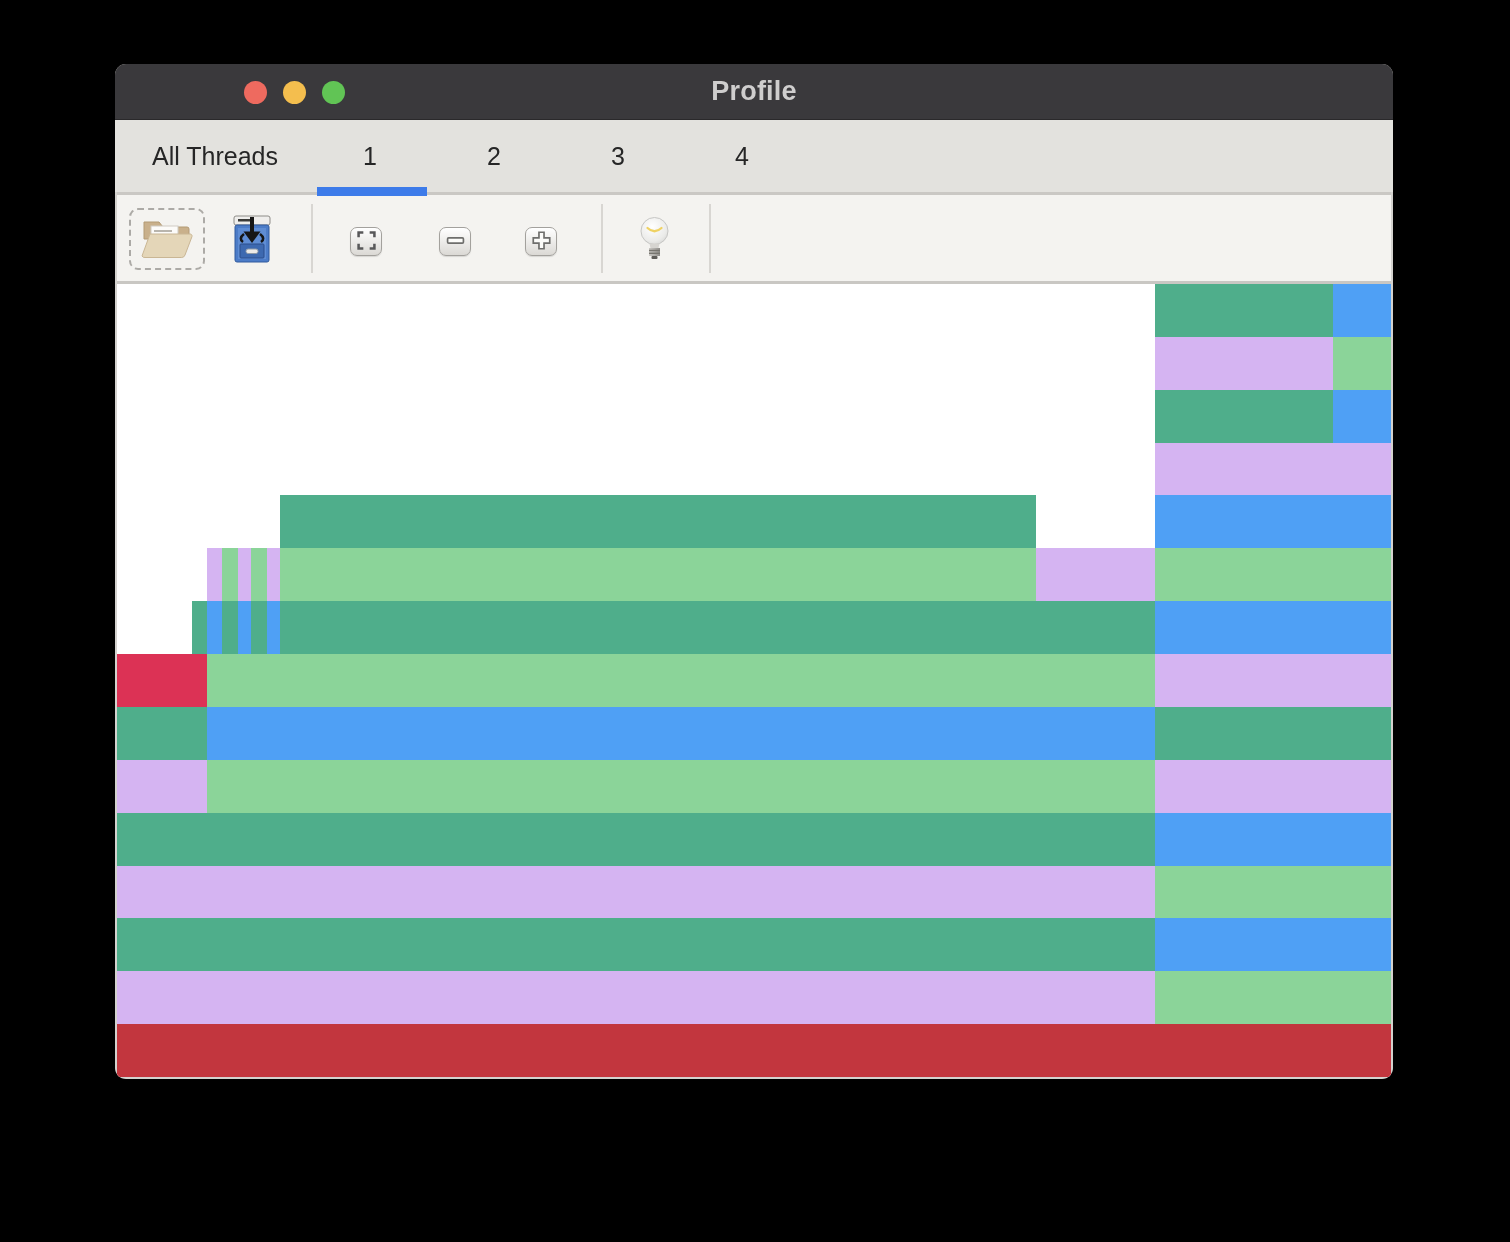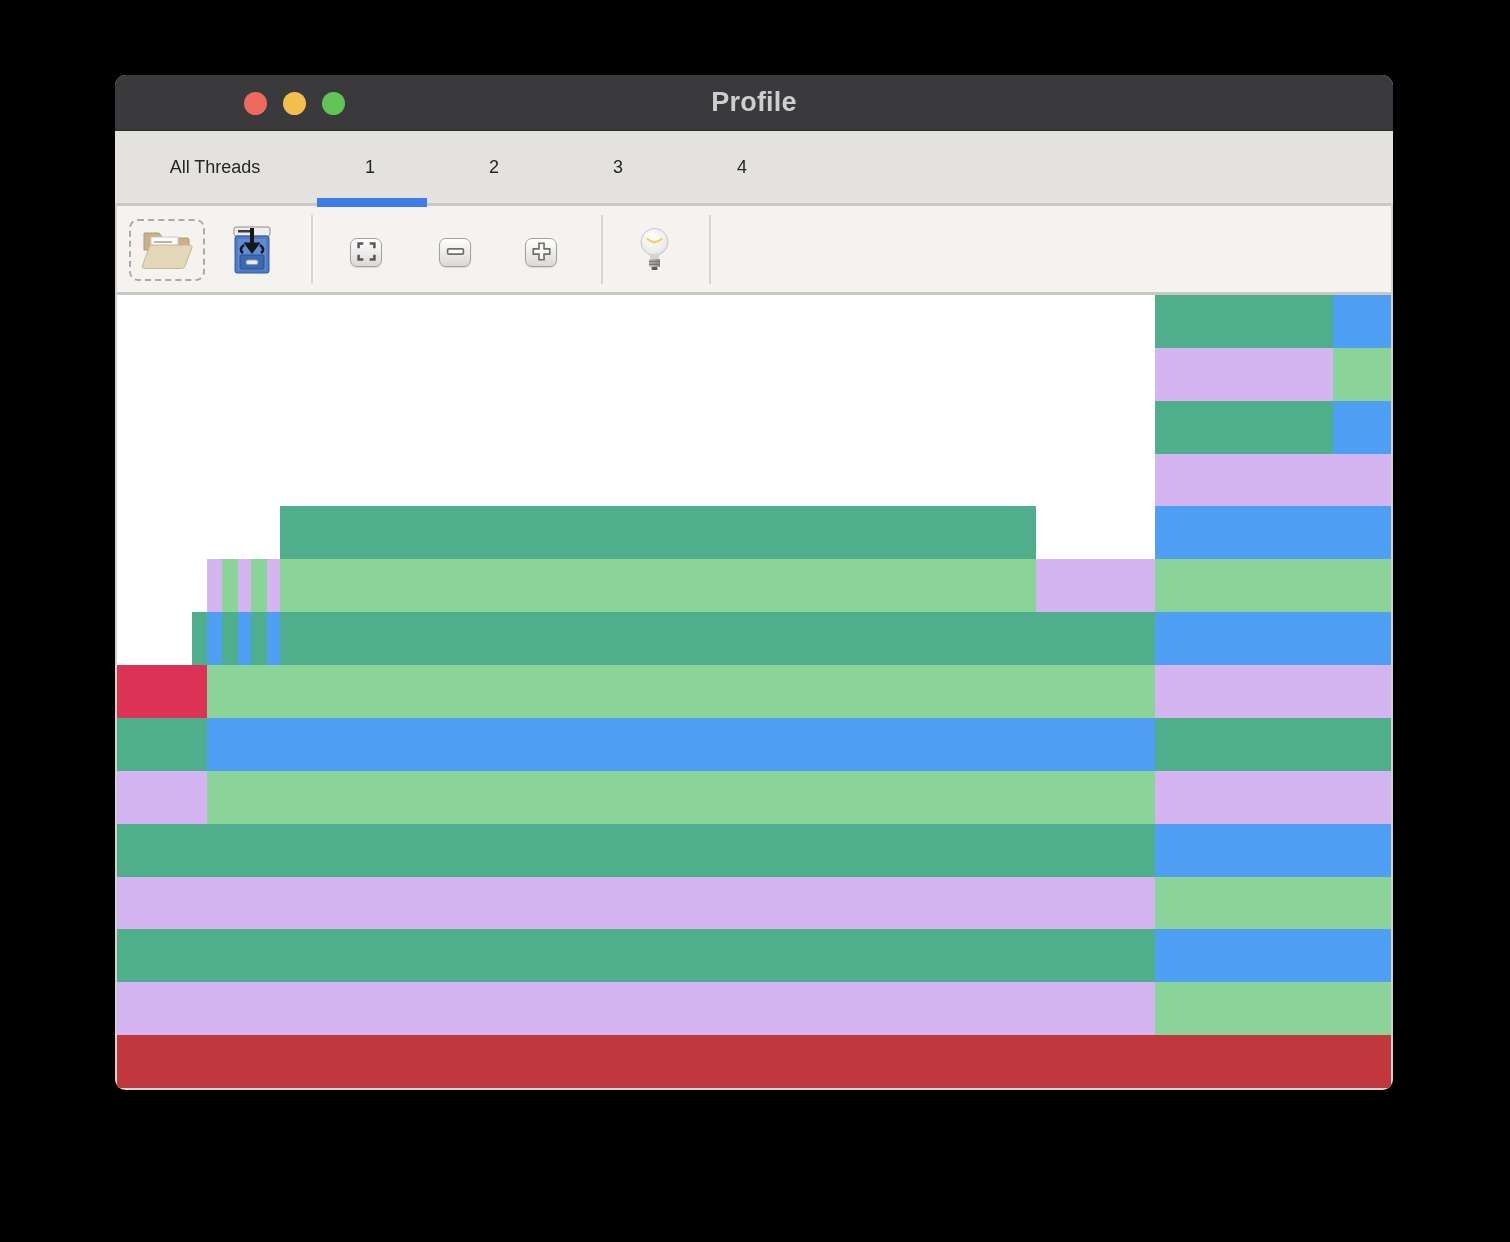--- a/index.html
+++ b/index.html
@@ -1,42 +1,42 @@
 <!DOCTYPE html>
 <html><head>
 <meta charset="utf-8">
 <style>
   html,body{margin:0;padding:0;}
   body{
     width:1510px;height:1242px;background:#000;position:relative;overflow:hidden;
     font-family:"Liberation Sans", sans-serif;
   }
   .window{
-    position:absolute;left:115px;top:75px;width:1278px;height:1015px;
+    position:absolute;left:115px;top:64px;width:1278px;height:1015px;
     background:#D4D2CE;border-radius:11px;overflow:hidden;
     box-shadow:0 18px 45px rgba(0,0,0,0.65), 0 0 0 1px rgba(0,0,0,0.55);
   }
   
   .titlebar{
     position:relative;height:56px;background:#3A393C;
     display:flex;align-items:center;justify-content:center;
     border-bottom:1px solid #2A292B;box-sizing:border-box;
   }
   .title{font-size:27px;font-weight:bold;color:#CFCECE;letter-spacing:.2px;}
   .traffic{position:absolute;left:0;top:0;height:56px;display:flex;align-items:center;gap:16px;padding-left:129px;}
   .dot{width:23px;height:23px;border-radius:50%;}
   .dot.red{background:#EE6A5F;}
   .dot.yellow{background:#F4BE4E;}
   .dot.green{background:#61C455;}
   
   .tabbar{position:relative;height:72px;background:#E3E2DE;}
   .tab{
     position:absolute;top:0;height:72px;width:140px;margin-left:-70px;
     display:flex;align-items:center;justify-content:center;
-    font-size:18px;color:#262626;cursor:default;
+    font-size:25px;color:#262626;cursor:default;
   }
   .tab-underline{position:absolute;left:202px;top:123px;width:110px;height:9px;background:#3D7BE9;z-index:6;}
   
   .main{
     margin:0 2px 2px 2px;height:885px;background:#FFFFFF;
     border-top:3px solid #CAC8C4;box-sizing:border-box;
     display:flex;flex-direction:column;
   }
   .toolbar{
     position:relative;height:86px;background:#F4F3F0;

